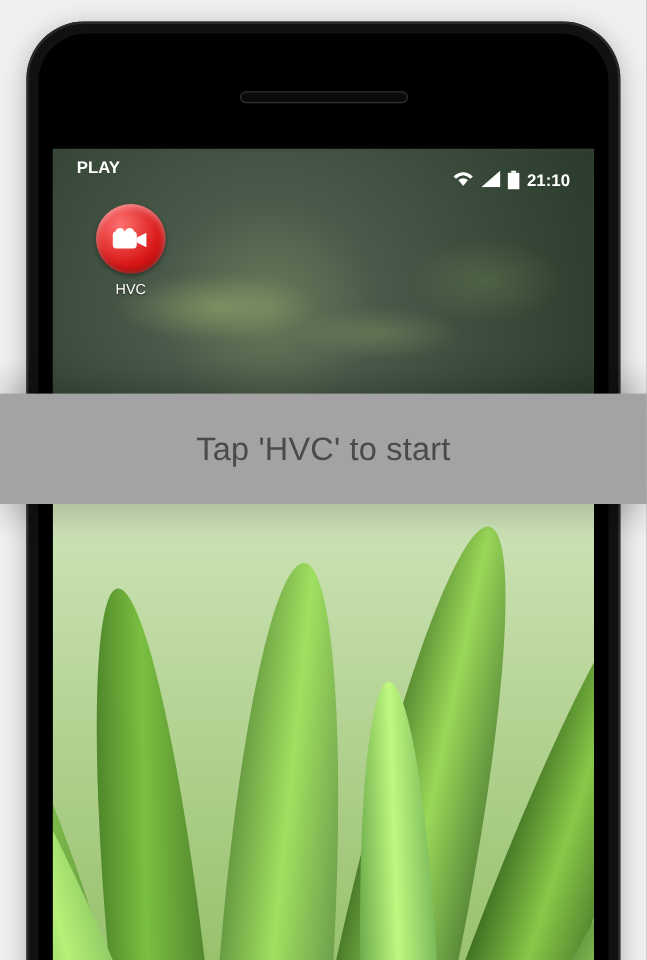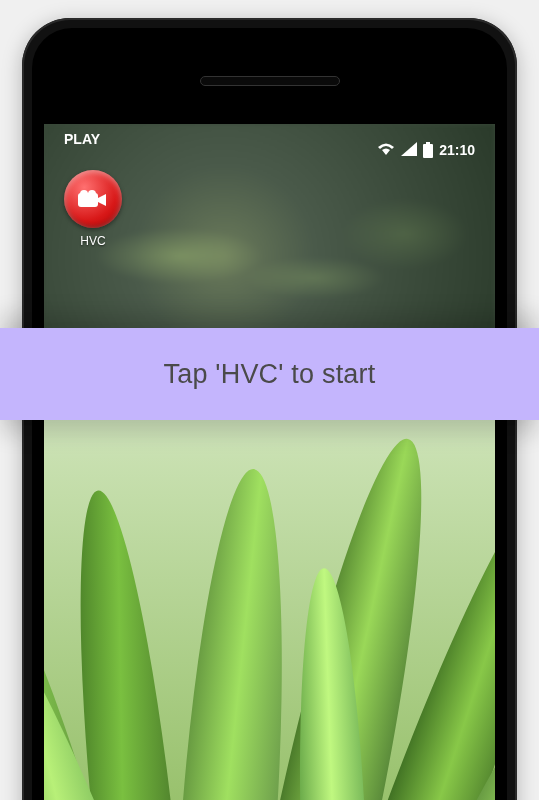--- a/index.html
+++ b/index.html
@@ -94,21 +94,21 @@
     display: flex;
     align-items: flex-start;
     gap: 6px;
     margin-top: 25px;
   }
   .home-row {
     position: relative;
     z-index: 2;
     display: flex;
     gap: 20px;
-    padding: 16px 20px;
+    padding: 16px 36px;
   }
   .app-icon {
     display: flex;
     flex-direction: column;
     align-items: center;
     gap: 6px;
     cursor: pointer;
   }
   .icon-circle {
     width: 58px;
@@ -124,21 +124,21 @@
     color: #fff;
     font-size: 12px;
     font-weight: 500;
     text-shadow: 0 1px 2px rgba(0,0,0,0.6);
   }
   .instruction-overlay {
     position: absolute;
     top: 328px;
     left: 0;
     width: 539px;
-    background: #c4b5fd;
+    background: #a3a3a3;
     padding: 28px 40px;
     text-align: center;
     z-index: 10;
     box-shadow: 0 -14px 20px rgba(0,0,0,0.15), 0 14px 20px rgba(0,0,0,0.15);
   }
   .instruction-text {
     color: #4a4a4a;
     font-size: 27px;
     font-weight: 300;
     line-height: 1.35;

